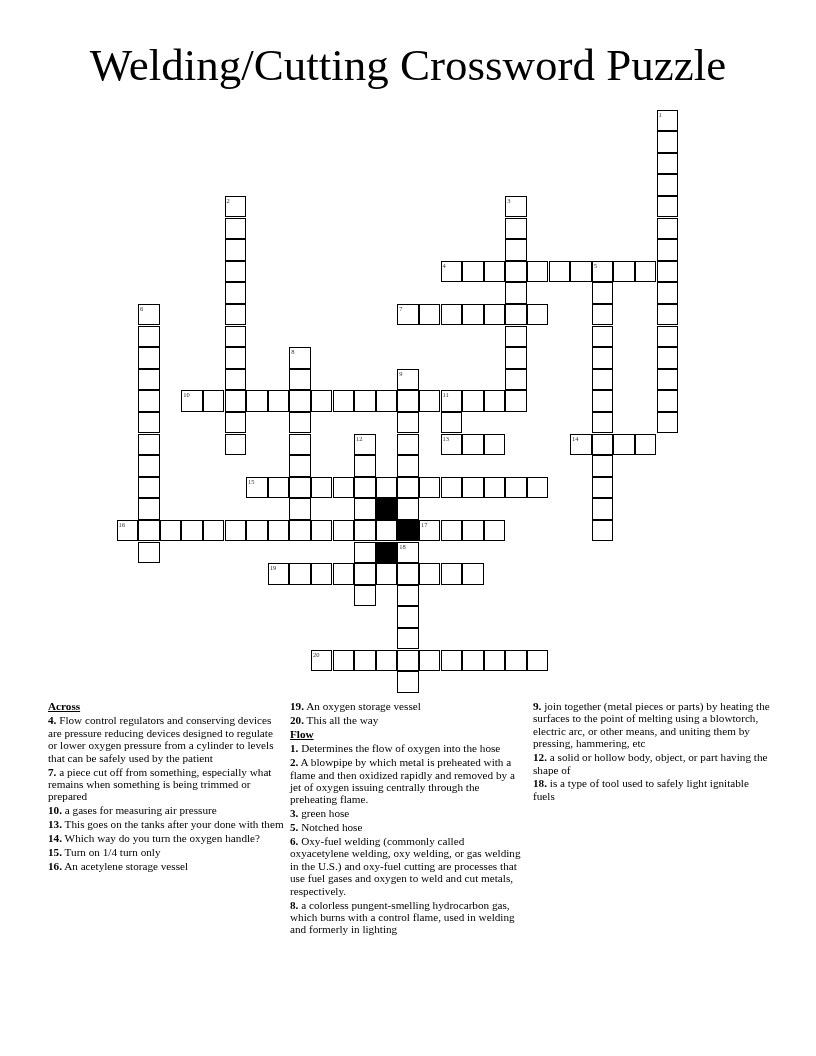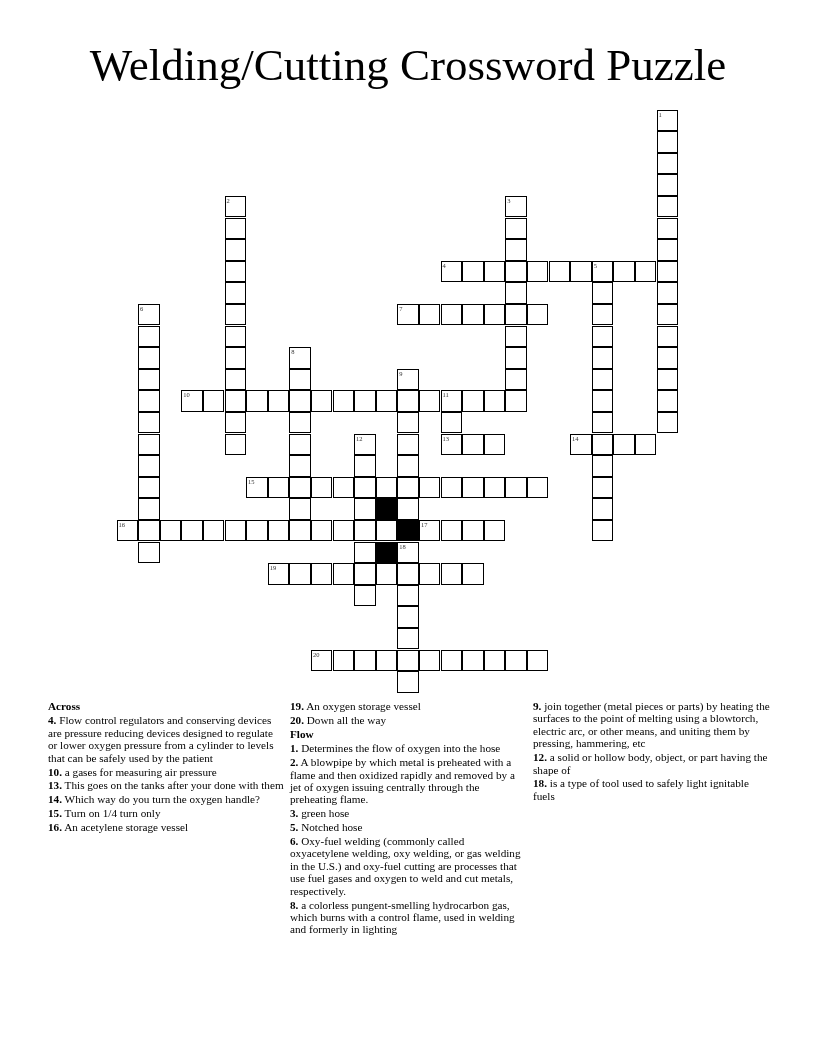--- a/index.html
+++ b/index.html
@@ -6,21 +6,21 @@
   body { width:816px; height:1056px; position:relative; overflow:hidden; font-family:"Liberation Serif", serif; color:#000; }
   .title { position:absolute; left:0; top:38px; width:816px; text-align:center; font-size:45px; line-height:54px; font-family:Liberation Serif, serif; }
   .grid { position:absolute; left:0; top:0; width:816px; height:700px; }
   .cell { position:absolute; width:21.6px; height:21.6px; box-sizing:border-box; border:1px solid #000; background:#fff; margin-left:-0.5px; margin-top:-0.5px; }
   .cell.black { background:#000; }
   .cell .num { position:absolute; left:1px; top:0px; font-size:6.5px; line-height:7px; color:#333; font-family:"Liberation Serif", serif; }
   .clues { position:absolute; top:700px; font-size:11.2px; line-height:12.4px; font-family:"Liberation Serif", serif; }
   .col1 { left:48px; width:236px; }
   .col2 { left:290px; width:232px; }
   .col3 { left:533px; width:240px; }
-  .hdr { font-weight:bold; display:block; margin-bottom:2px; }
+  .hdr { font-weight:bold; text-decoration:underline; display:block; margin-bottom:2px; }
   .clue { display:block; margin-bottom:1.5px; }
   .clue b { font-weight:bold; }
 </style>
 </head>
 <body>
 
 <div class="title">Welding/Cutting Crossword Puzzle</div>
 
 <div class="grid" id="grid">
     <div class="cell" style="left: 657px; top: 110px;">
@@ -233,30 +233,31 @@
     <div class="cell" style="left: 505.8px; top: 650px;"></div>
     <div class="cell" style="left: 527.4px; top: 650px;"></div>
     <div class="cell black" style="left: 376.2px; top: 498.8px;"></div>
     <div class="cell black" style="left: 397.8px; top: 520.4px;"></div>
     <div class="cell black" style="left: 376.2px; top: 542px;"></div>
   </div>
 
 <div class="clues col1">
   <span class="hdr">Across</span>
   <span class="clue"><b>4.</b> <span>Flow control regulators and conserving devices are pressure reducing devices designed to regulate or lower oxygen pressure from a cylinder to levels that can be safely used by the patient</span></span>
+  <span class="clue"><b>7.</b> <span>a piece cut off from something, especially what remains when something is being trimmed or prepared</span></span>
   <span class="clue"><b>10.</b> <span>a gases for measuring air pressure</span></span>
   <span class="clue"><b>13.</b> <span>This goes on the tanks after your done with them</span></span>
   <span class="clue"><b>14.</b> <span>Which way do you turn the oxygen handle?</span></span>
   <span class="clue"><b>15.</b> <span>Turn on 1/4 turn only</span></span>
   <span class="clue"><b>16.</b> <span>An acetylene storage vessel</span></span>
 </div>
 
 <div class="clues col2">
   <span class="clue"><b>19.</b> <span>An oxygen storage vessel</span></span>
-  <span class="clue"><b>20.</b> <span>Down all the way</span></span>
+  <span class="clue"><b>20.</b> <span>This all the way</span></span>
   <span class="hdr">Flow</span>
   <span class="clue"><b>1.</b> <span>Determines the flow of oxygen into the hose</span></span>
   <span class="clue"><b>2.</b> <span>A blowpipe by which metal is preheated with a flame and then oxidized rapidly and removed by a jet of oxygen issuing centrally through the preheating flame.</span></span>
   <span class="clue"><b>3.</b> <span>green hose</span></span>
   <span class="clue"><b>5.</b> <span>Notched hose</span></span>
   <span class="clue"><b>6.</b> <span>Oxy-fuel welding (commonly called oxyacetylene welding, oxy welding, or gas welding in the U.S.) and oxy-fuel cutting are processes that use fuel gases and oxygen to weld and cut metals, respectively.</span></span>
   <span class="clue"><b>8.</b> <span>a colorless pungent-smelling hydrocarbon gas, which burns with a control flame, used in welding and formerly in lighting</span></span>
 </div>
 
 <div class="clues col3">

